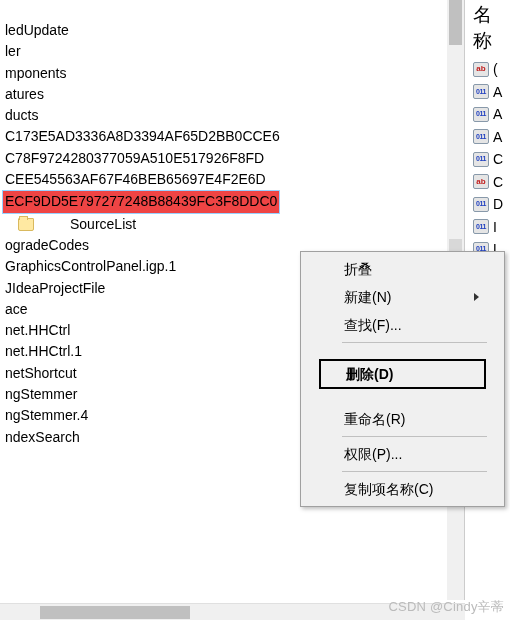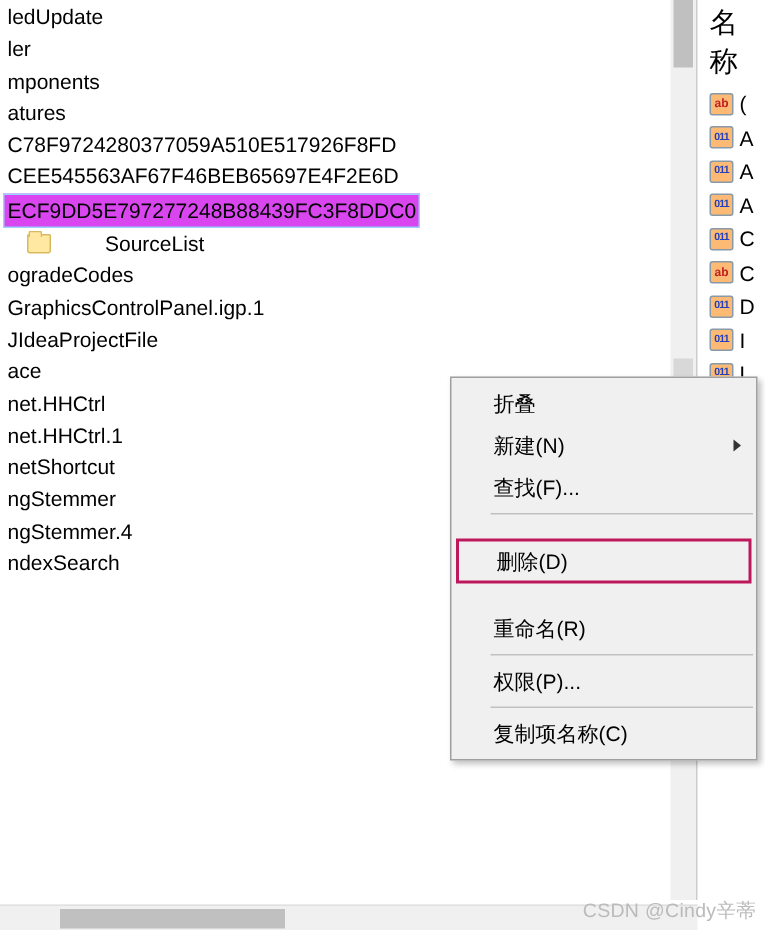--- a/index.html
+++ b/index.html
@@ -20,29 +20,30 @@
     .left-panel {
       width: 465px;
       position: relative;
       overflow: hidden;
       border-right: 1px solid #ccc;
     }
     .tree-list {
       padding: 1px 0 0 0;
       line-height: 21.3px;
       white-space: nowrap;
+      margin-top: 19px;
     }
     .tree-item {
       display: flex;
       align-items: center;
       padding: 0 2px;
       cursor: default;
     }
     .tree-item.selected .label-text {
-      background: #d946ef;
+      background: #ef4444;
       border: 1px solid #99d1ff;
       padding: 0 2px;
     }
     .tree-item .label-text {
       padding: 0 3px;
     }
     .tree-item.indent {
       padding-left: 18px;
       gap: 29px;
     }
@@ -108,46 +109,47 @@
       white-space: nowrap;
     }
     .reg-icon {
       display: inline-flex;
       width: 16px; height: 15px;
       border: 1px solid #8899aa;
       align-items: center;
       justify-content: center;
       margin-right: 4px;
       border-radius: 2px;
-      background: #fdba74;
+      background: #e5e5e5;
     }
     .reg-icon.str { color: #c02020; font-size: 8px; font-weight: bold; }
     .reg-icon.bin { color: #2040c0; font-size: 7px; font-weight: bold; letter-spacing: -0.5px; }
     .context-menu {
       position: absolute;
       left: 300px;
       top: 251px;
       width: 205px;
       background: #f0f0f0;
       border: 1px solid #a0a0a0;
       box-shadow: 2px 2px 4px rgba(0,0,0,0.25);
-      padding: 3px 0;
+      padding: 3px 15px;
       z-index: 100;
     }
     .menu-item {
       padding: 4px 28px 4px 28px;
       cursor: default;
       position: relative;
       font-size: 14px;
       line-height: 20px;
     }
     .menu-item.highlight {
-      border: 2px solid #be185d;
+      border: 2px solid #000000;
       margin: 16px 3px;
       padding: 3px 25px 3px 25px;
+      font-weight: bold;
     }
     .menu-sep {
       height: 1px;
       background: #c0c0c0;
       margin: 3px 2px 3px 26px;
     }
     .submenu-arrow {
       position: absolute;
       right: 10px;
       top: 50%;
@@ -177,20 +179,26 @@
           <span class="label-text">ledUpdate</span>
         </div>
         <div class="tree-item">
           <span class="label-text">ler</span>
         </div>
         <div class="tree-item">
           <span class="label-text">mponents</span>
         </div>
         <div class="tree-item">
           <span class="label-text">atures</span>
+        </div>
+        <div class="tree-item">
+          <span class="label-text">ducts</span>
+        </div>
+        <div class="tree-item">
+          <span class="label-text">C173E5AD3336A8D3394AF65D2BB0CCE6</span>
         </div>
         <div class="tree-item">
           <span class="label-text">C78F9724280377059A510E517926F8FD</span>
         </div>
         <div class="tree-item">
           <span class="label-text">CEE545563AF67F46BEB65697E4F2E6D</span>
         </div>
         <div class="tree-item selected">
           <span class="label-text">ECF9DD5E797277248B88439FC3F8DDC0</span>
         </div>

